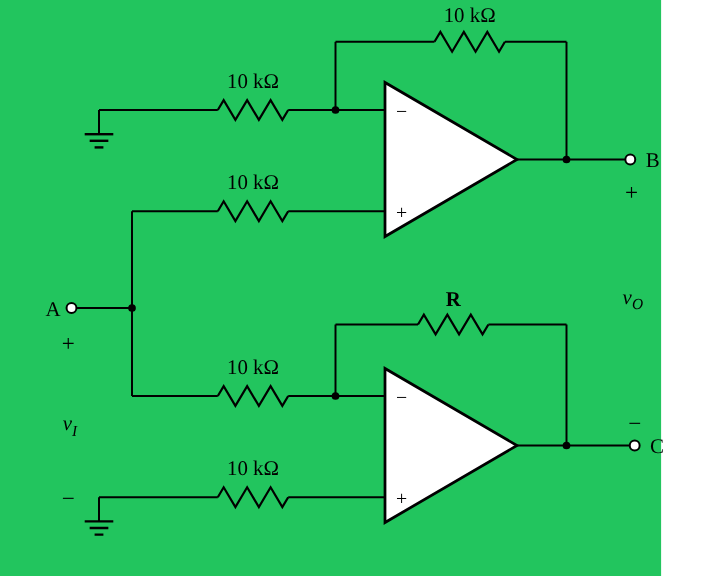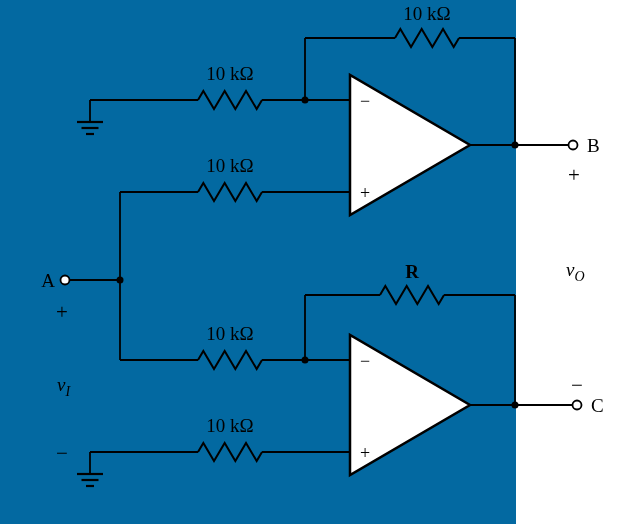--- a/index.html
+++ b/index.html
@@ -1,16 +1,16 @@
 <!DOCTYPE html>
 <html><head>
 <meta charset="utf-8">
 <style>
   html, body { margin: 0; padding: 0; background: #ffffff; }
-  .stage { width: 516px; height: 524px; background: #0369a1; }
+  .stage { width: 601px; height: 524px; background: #22c55e; }
   svg { display: block; }
   .wire  { stroke: #000; stroke-width: 1.8; fill: none; }
   .opamp { fill: #fff; stroke: #000; stroke-width: 2.5; stroke-linejoin: miter; }
   .res   { stroke: #000; stroke-width: 2; fill: none; stroke-linejoin: miter; }
   .dot   { fill: #000; stroke: none; }
   .term  { fill: #fff; stroke: #000; stroke-width: 1.8; }
   .gnd   { stroke: #000; stroke-width: 2.2; }
   text { font-family: "Liberation Serif", "DejaVu Serif", serif; font-size: 19px; fill: #000; }
   .sign   { font-size: 21px; }
   .opsign { font-size: 18px; }

